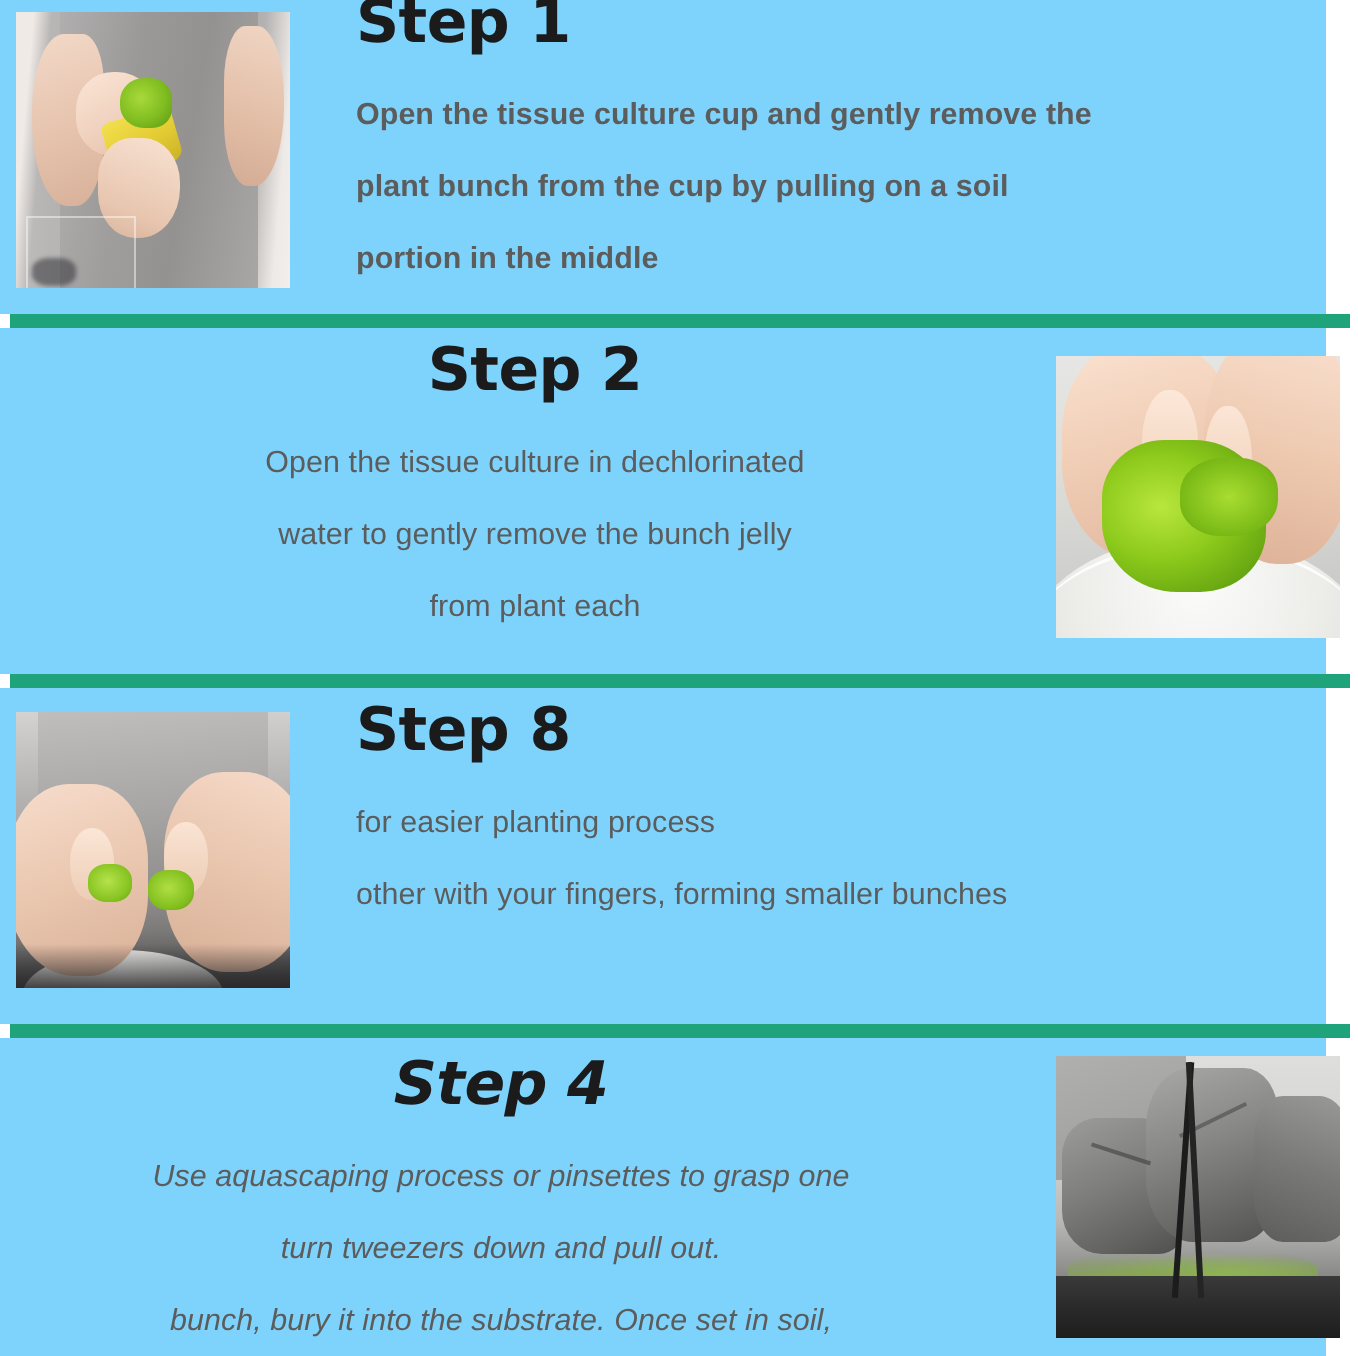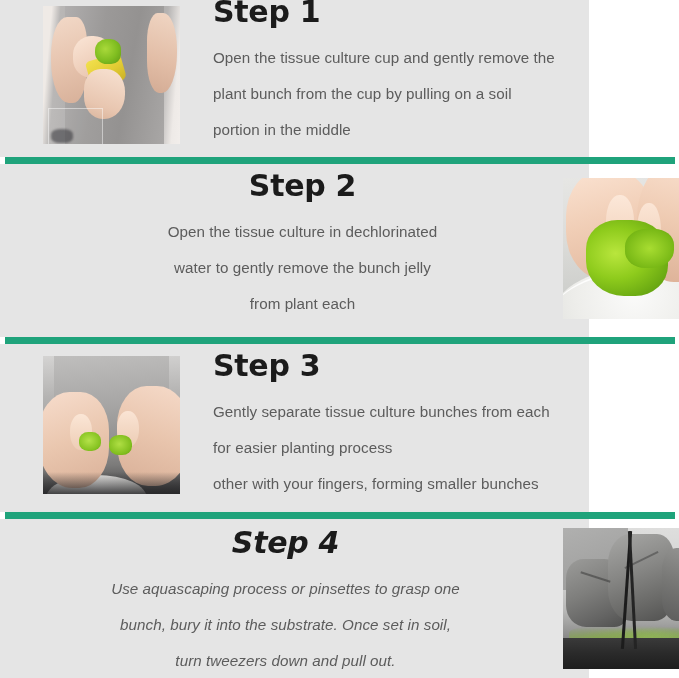--- a/index.html
+++ b/index.html
@@ -16,23 +16,22 @@
     position: relative;
     width: 679px;
     height: 678px;
     background: #ffffff;
   }
 
   
   .step-row {
     position: absolute;
     left: 0;
-    width: 589px;
-    background: #e5e5e5;
-    padding-left: 35px;
+    width: 663px;
+    background: #7dd3fc;
   }
 
   .step-inner {
     position: relative;
     width: 100%;
     height: 100%;
   }
 
   
   .photo {
@@ -299,21 +298,21 @@
           <div class="p1-cup"></div>
           <div class="p1-plant"></div>
           <div class="p1-hand-l"></div>
           <div class="p1-pocket"></div>
           <div class="p1-dark"></div>
         </div>
       </div>
 
       <div class="text-block align-left" style="left:178px; top:-4px; width:470px;">
         <div class="step-title">Step 1</div>
-        <div class="step-body" style="margin-top:12px;">
+        <div class="step-body" style="margin-top:12px;font-weight:bold;">
           <div>Open the tissue culture cup and gently remove the</div>
           <div>plant bunch from the cup by pulling on a soil</div>
           <div>portion in the middle</div>
         </div>
       </div>
     </div>
   </div>
 
   <div class="divider" style="left:5px; top:157px; width:670px;"></div>
 
@@ -357,40 +356,39 @@
           <div class="p3-hand-r"></div>
           <div class="p3-thumb-l"></div>
           <div class="p3-thumb-r"></div>
           <div class="p3-plant-a"></div>
           <div class="p3-plant-b"></div>
           <div class="p3-dark"></div>
         </div>
       </div>
 
       <div class="text-block align-left" style="left:178px; top:6px; width:480px;">
-        <div class="step-title">Step 3</div>
+        <div class="step-title">Step 8</div>
         <div class="step-body" style="margin-top:12px;">
-          <div>Gently separate tissue culture bunches from each</div>
           <div>for easier planting process</div>
           <div>other with your fingers, forming smaller bunches</div>
         </div>
       </div>
     </div>
   </div>
 
   <div class="divider" style="left:5px; top:512px; width:670px;"></div>
 
   <div class="step-row" style="top:519px; height:159px;">
     <div class="step-inner">
       <div class="text-block align-right" style="left:18px; top:8px; width:465px;font-style:italic;">
         <div class="step-title">Step 4</div>
         <div class="step-body" style="margin-top:12px;">
           <div>Use aquascaping process or pinsettes to grasp one</div>
+          <div>turn tweezers down and pull out.</div>
           <div>bunch, bury it into the substrate. Once set in soil,</div>
-          <div>turn tweezers down and pull out.</div>
         </div>
       </div>
 
       <div class="photo" style="left:528px; top:9px; width:142px; height:141px;">
         <div class="photo-canvas">
           <div class="p4-bg"></div>
           <div class="p4-backwall"></div>
           <div class="p4-rock-a"></div>
           <div class="p4-rock-b"></div>
           <div class="p4-rock-c"></div>

